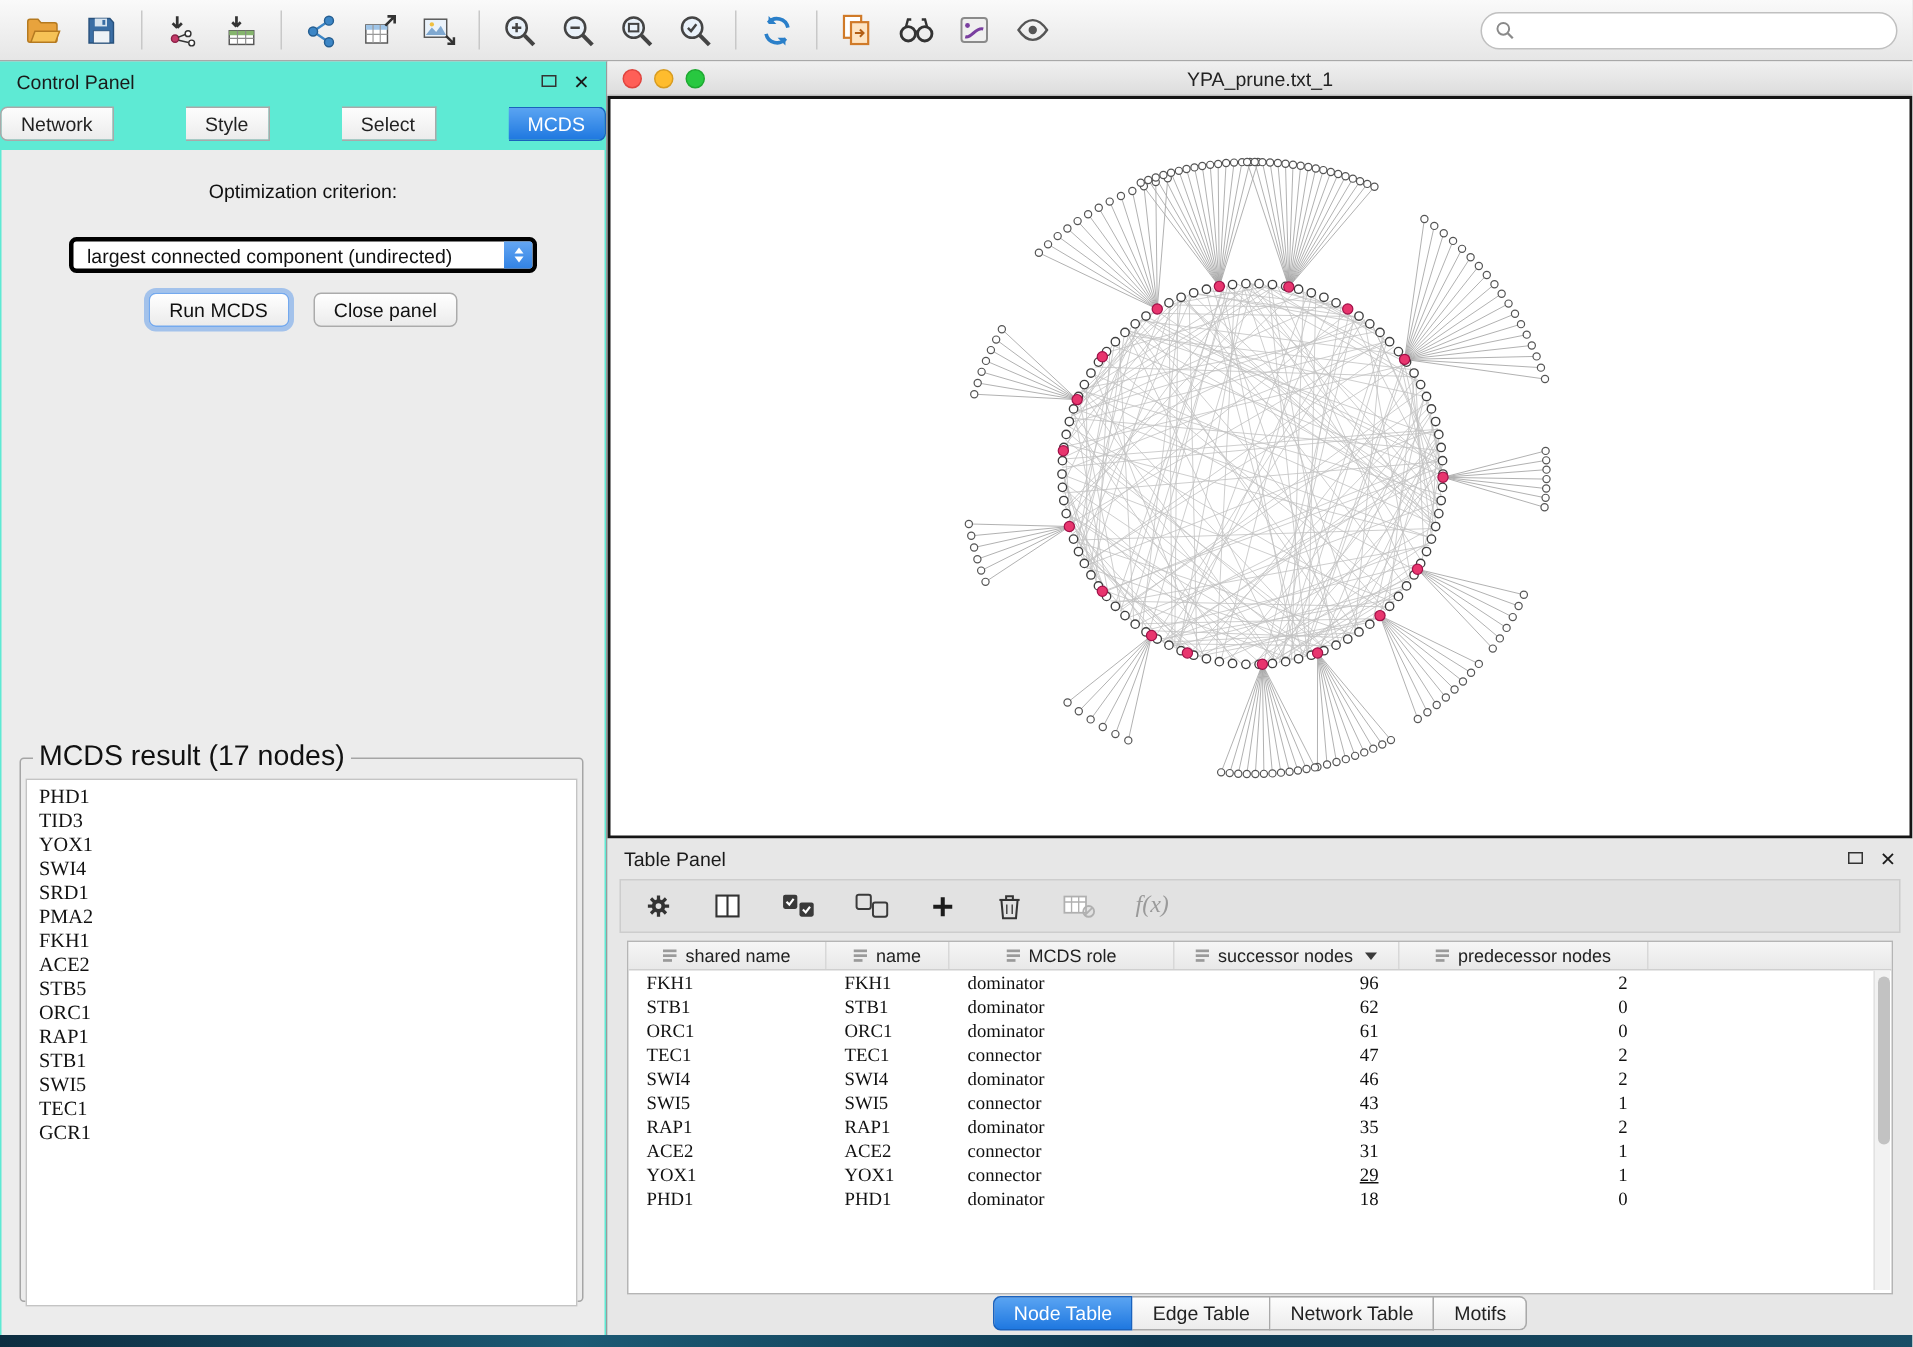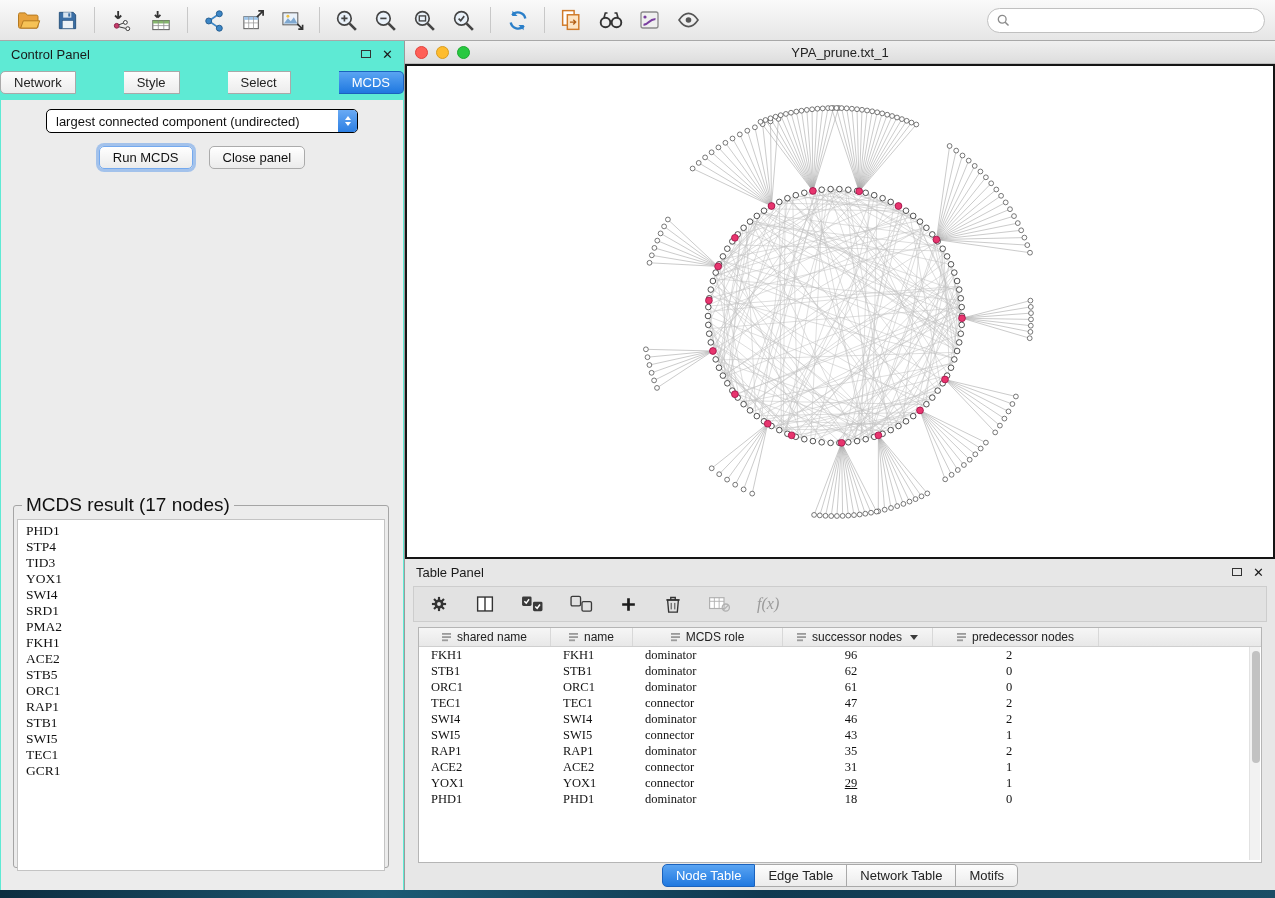--- a/index.html
+++ b/index.html
@@ -25,21 +25,21 @@
   .win-btns{margin-left:auto;display:flex;align-items:center;gap:11px}
   .float-ic{width:10px;height:8px;border:1.5px solid #333;display:inline-block}
   .close-ic{font-size:13px;font-weight:bold;color:#1a1a1a;line-height:1}
   .seg-tabs{display:flex;justify-content:space-between;padding:4px 0 6px}
   .seg-tab{padding:3px 13px;font-size:13px;background:linear-gradient(#fdfdfd,#ececec);border:1px solid #a9a9a9;border-left:none;color:#222}
   .seg-tab:first-child{border-left:1px solid #a9a9a9;border-radius:5px 0 0 5px}
   .seg-tab:last-child{border-radius:0 5px 5px 0}
   .seg-tab.active{background:linear-gradient(#5aa4f2,#1f78e0);color:#fff;border-color:#1a62bd}
   .cp-body{flex:1;display:flex;flex-direction:column;background:#ececec;margin:0 1px;min-height:0}
   .opt-label{text-align:center;font-size:13px;color:#111;margin-top:20px}
-  .dropdown{width:312px;height:24px;margin:9px auto 0;background:#fff;border:1px solid #000000;border-radius:5px;
+  .dropdown{width:312px;height:24px;margin:23px auto 0;background:#fff;border:3px solid #000000;border-radius:5px;
     display:flex;align-items:center;font-size:13px;overflow:hidden;color:#111}
   .dropdown .val{padding-left:9px;flex:1}
   .stepper{width:19px;height:24px;background:linear-gradient(#6cacf5,#2a7de2);display:flex;flex-direction:column;
     align-items:center;justify-content:center;gap:2px;border-radius:0 4px 4px 0}
   .tri-up{width:0;height:0;border-left:3.5px solid transparent;border-right:3.5px solid transparent;border-bottom:4.5px solid #fff}
   .tri-down{width:0;height:0;border-left:3.5px solid transparent;border-right:3.5px solid transparent;border-top:4.5px solid #fff}
   .btn-row{display:flex;justify-content:center;gap:16px;margin-top:13px}
   .btn{font-size:13px;padding:3px 13px;background:linear-gradient(#ffffff,#ebebeb);border:1px solid #ababab;border-radius:5px;color:#111}
   .btn.focused{border-color:#74a9ee;box-shadow:0 0 0 3px rgba(104,160,235,.55)}
   fieldset.result{margin:auto 14px 22px 12px;height:374px;border:1px solid #a5a5a5;border-radius:3px;padding:3px 3px 4px}
@@ -66,21 +66,21 @@
   .tp-ic{display:flex;align-items:center;justify-content:center;background:none;border:none}
   .fx{font-family:"Liberation Serif","DejaVu Serif",serif;font-style:italic;font-size:16px;color:#9a9a9a}
   .table-wrap{flex:1;margin:0 13px;background:#fff;border:1px solid #b5b5b5;position:relative;overflow:hidden}
   .thead{display:flex;height:19px;background:linear-gradient(#f6f6f6,#e8e8e8);border-bottom:1px solid #cfcfcf}
   .th{display:flex;align-items:center;justify-content:center;gap:5px;font-size:12px;color:#222;border-right:1px solid #d8d8d8;flex:0 0 auto}
   .th.fill{flex:1;border-right:none}
   .caret{width:0;height:0;border-left:4px solid transparent;border-right:4px solid transparent;border-top:5px solid #3a3a3a;margin-left:3px}
   .trow{display:flex;height:16px}
   .td{font-family:"Liberation Serif","DejaVu Serif",serif;font-size:12.5px;line-height:16px;color:#111;
     padding-left:12px;flex:0 0 auto;white-space:nowrap;overflow:hidden}
-  .td.num{text-align:center;padding-left:0;padding-right:14px}
+  .td.num{text-align:right;padding-left:0;padding-right:14px}
   .vscroll{position:absolute;top:19px;right:1px;bottom:2px;width:11px;background:#f2f2f2;border-left:1px solid #e2e2e2}
   .vthumb{position:absolute;top:4px;left:1.5px;width:8px;height:112px;background:#c2c2c2;border-radius:4px}
   .table-tabs{height:27px;flex:0 0 27px;display:flex;justify-content:center;align-items:center;padding:2px 0 5px}
 
   
   .status-bar{height:27px;flex:0 0 27px;background:linear-gradient(#f4f4f4,#e3e3e3);border-top:1px solid #a8a8a8;
     display:flex;align-items:center;padding:0 9px}
   .list-btn{width:28px;height:19px;border:1px solid #b5b5b5;border-radius:3px;background:linear-gradient(#fff,#eee);
     display:flex;align-items:center;justify-content:center}
   .memory-btn{margin-left:auto;display:flex;align-items:center;gap:6px;border:1px solid #b8b8b8;border-radius:4px;
@@ -237,36 +237,36 @@
           <span class="close-ic">✕</span>
         </span>
       </div>
       <div class="seg-tabs">
           <div class="seg-tab">Network</div>
           <div class="seg-tab">Style</div>
           <div class="seg-tab">Select</div>
           <div class="seg-tab active">MCDS</div>
         </div>
       <div class="cp-body">
+        <div class="opt-label">Optimization criterion:</div>
         <div class="dropdown">
           <span class="val">largest connected component (undirected)</span>
           <span class="stepper">
             <span class="tri-up"></span>
               <span class="tri-down"></span>
           </span>
         </div>
         <div class="btn-row">
           <button class="btn focused">Run MCDS</button>
           <button class="btn">Close panel</button>
         </div>
         <fieldset class="result">
           <legend>MCDS result (17 nodes)</legend>
           <div class="result-list">
               <div>PHD1</div>
-              <div>STP4</div>
               <div>TID3</div>
               <div>YOX1</div>
               <div>SWI4</div>
               <div>SRD1</div>
               <div>PMA2</div>
               <div>FKH1</div>
               <div>ACE2</div>
               <div>STB5</div>
               <div>ORC1</div>
               <div>RAP1</div>

